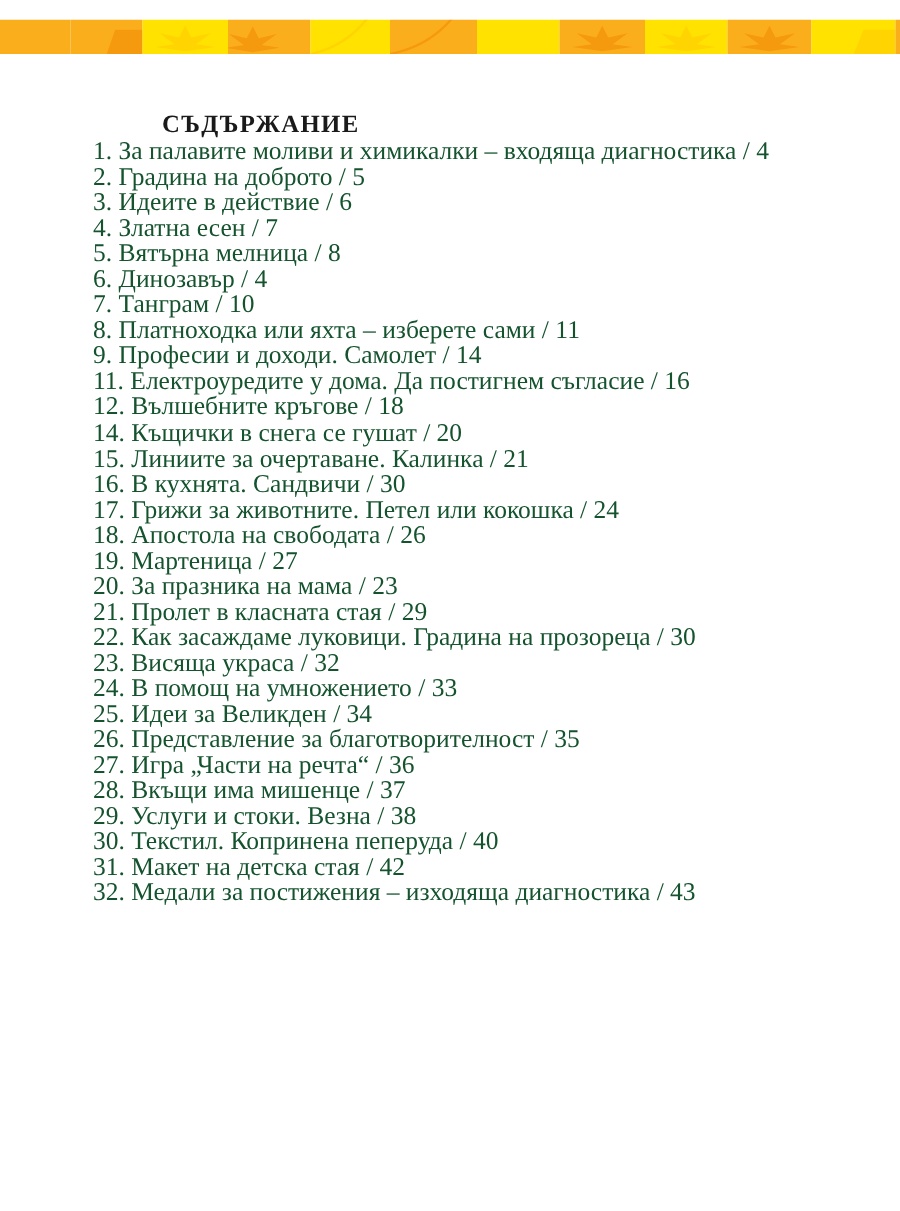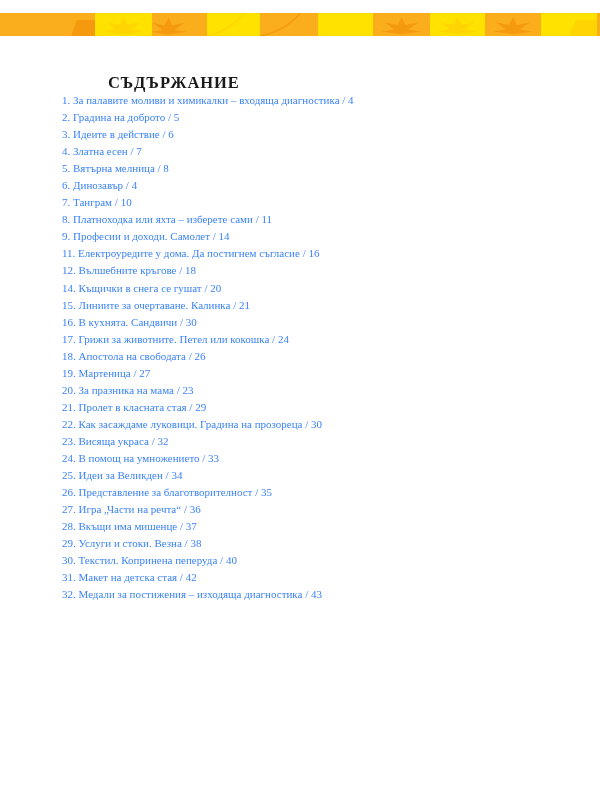--- a/index.html
+++ b/index.html
@@ -61,24 +61,24 @@
   #toc-list {
     position: absolute;
     left: 62px;
     top: 92px;
     width: 500px;
     list-style: none;
     margin: 0;
     padding: 0;
   }
   #toc-list li {
-    font-size: 11px;
+    font-size: 17px;
     line-height: 17.05px;
     white-space: nowrap;
-    color: #3b82f6;
+    color: #14532d;
   }
 </style>
 </head>
 <body>
 
 <div id="decor-banner">
     <div class="banner-block" style="width: 47px; background: rgb(251, 174, 28);"></div>
     <div class="banner-block" style="width: 48px; background: rgb(251, 174, 28);">
       <svg width="48" height="23" viewBox="0 0 48 23">
         <path d="M29.759999999999998 6.8999999999999995 L50.400000000000006 6.8999999999999995 L50.400000000000006 23.46 L24 23.46 Z" fill="#F59A0E"></path>

